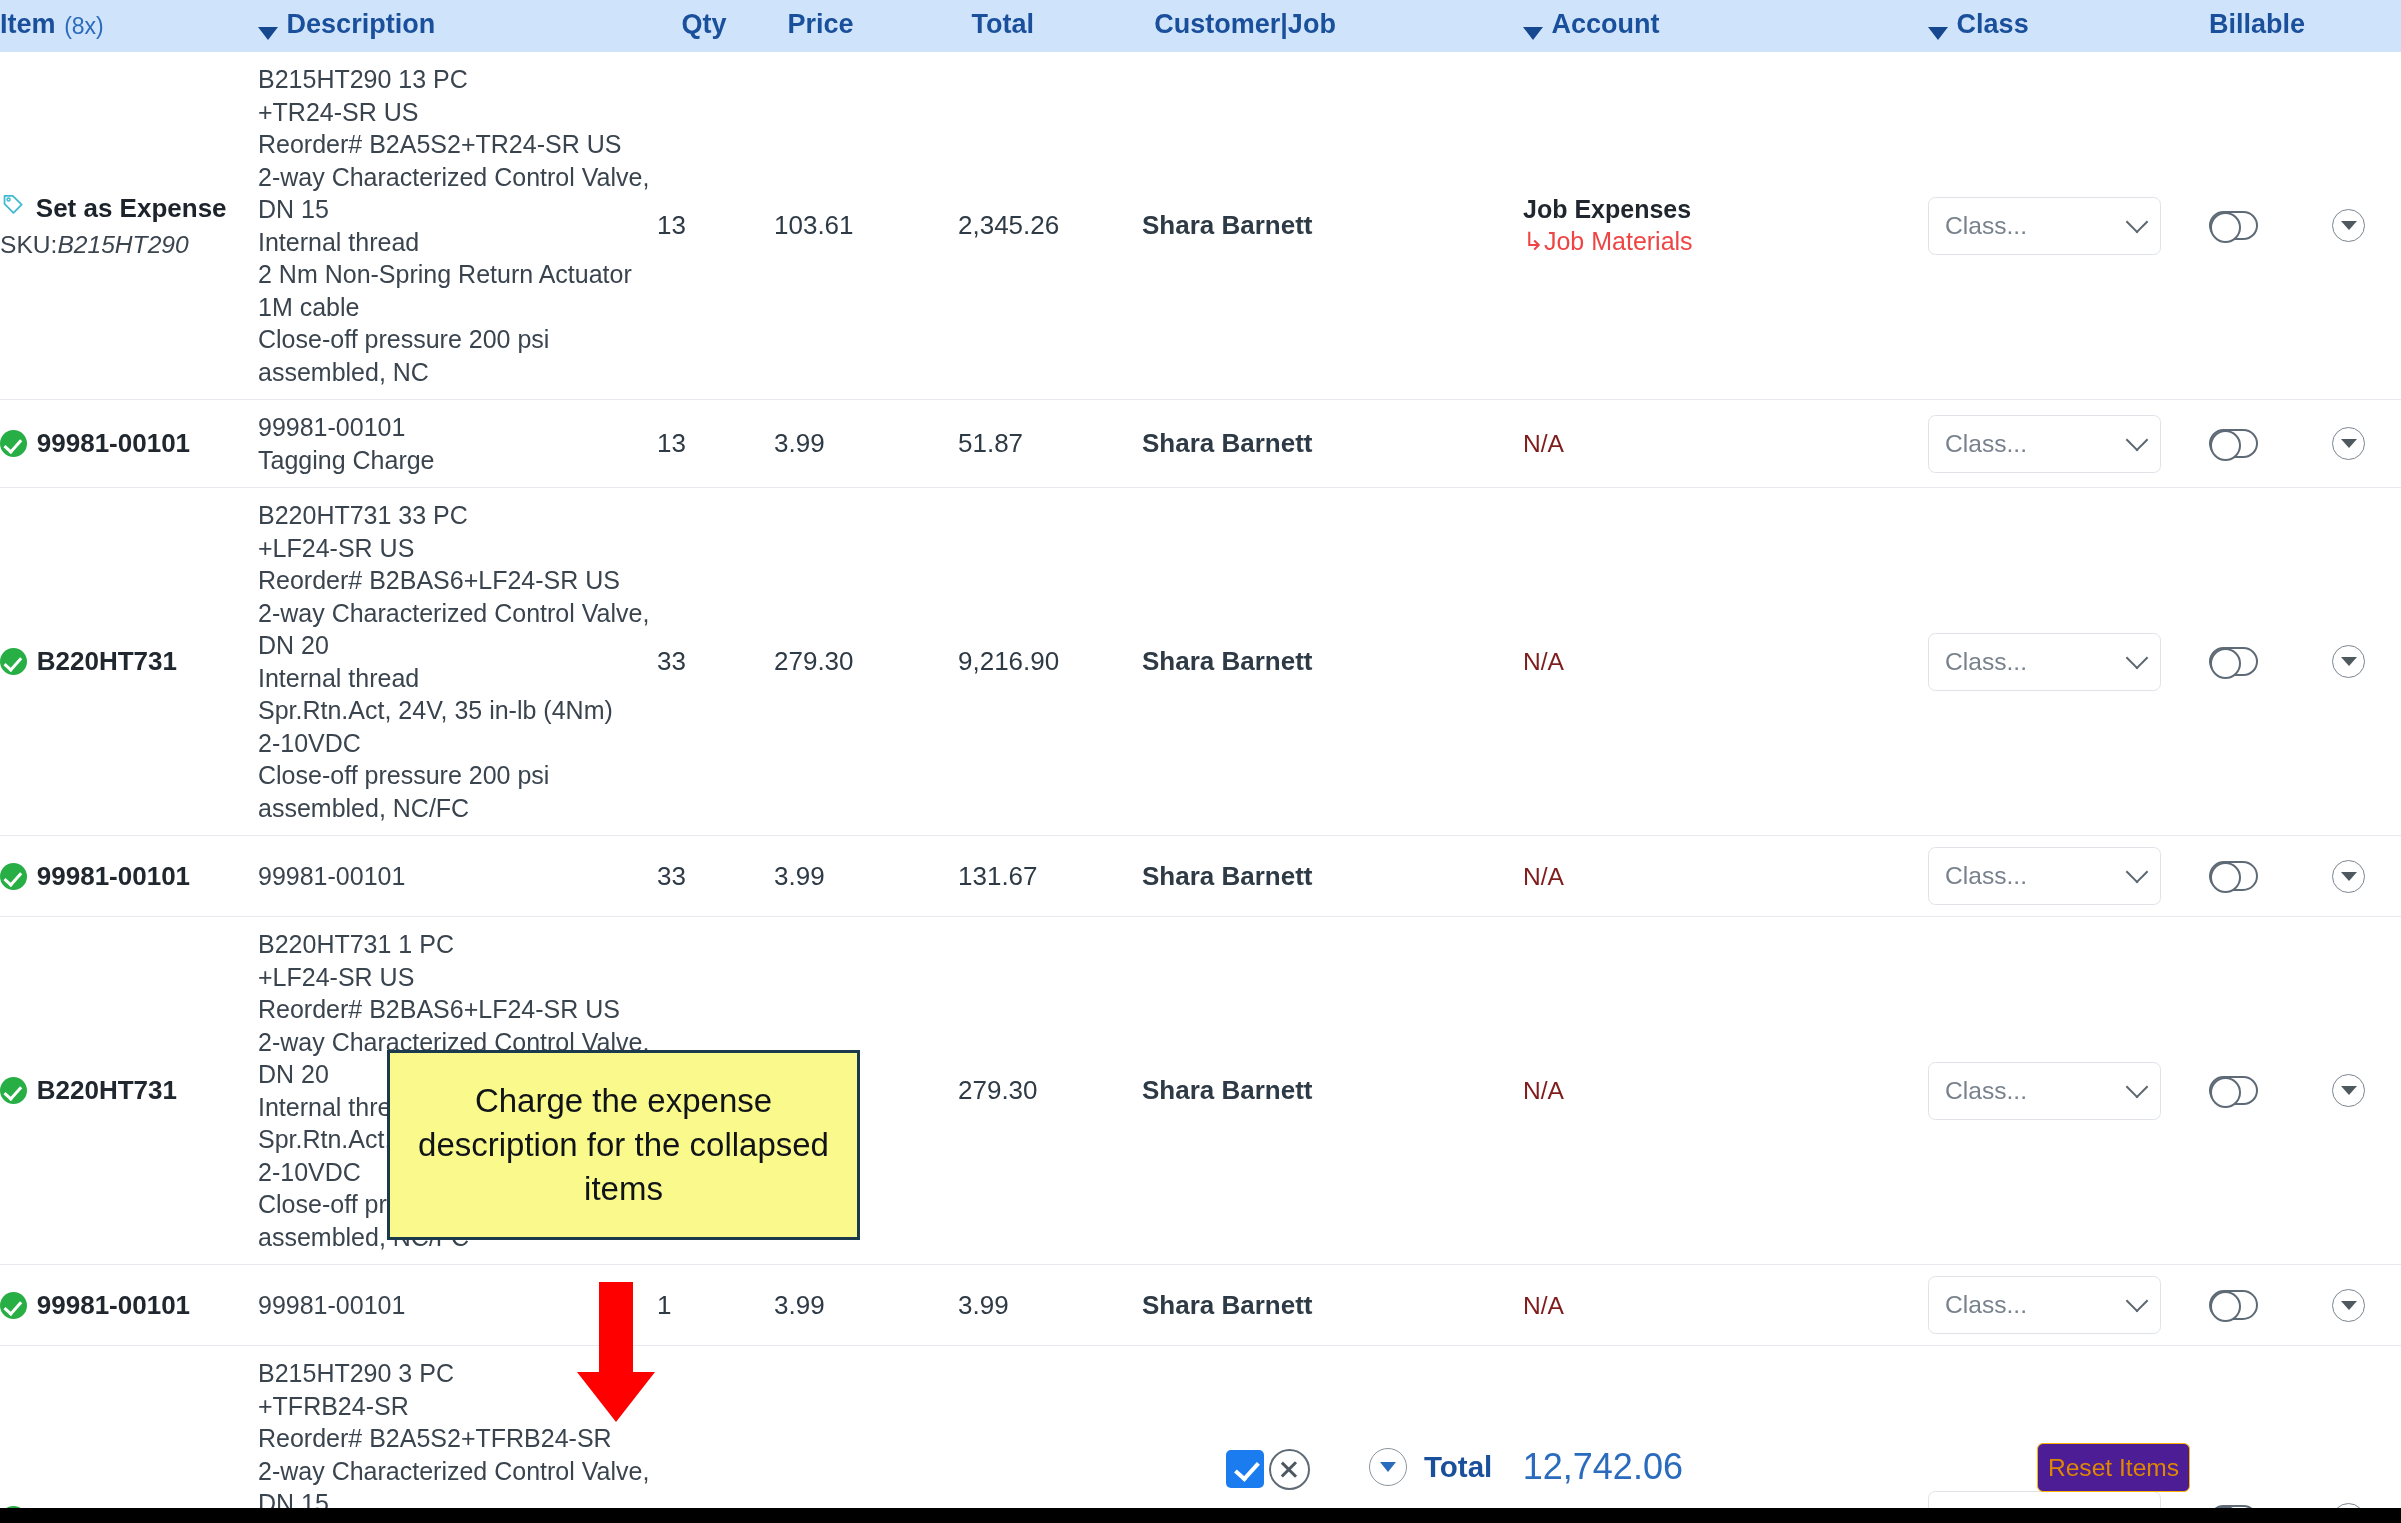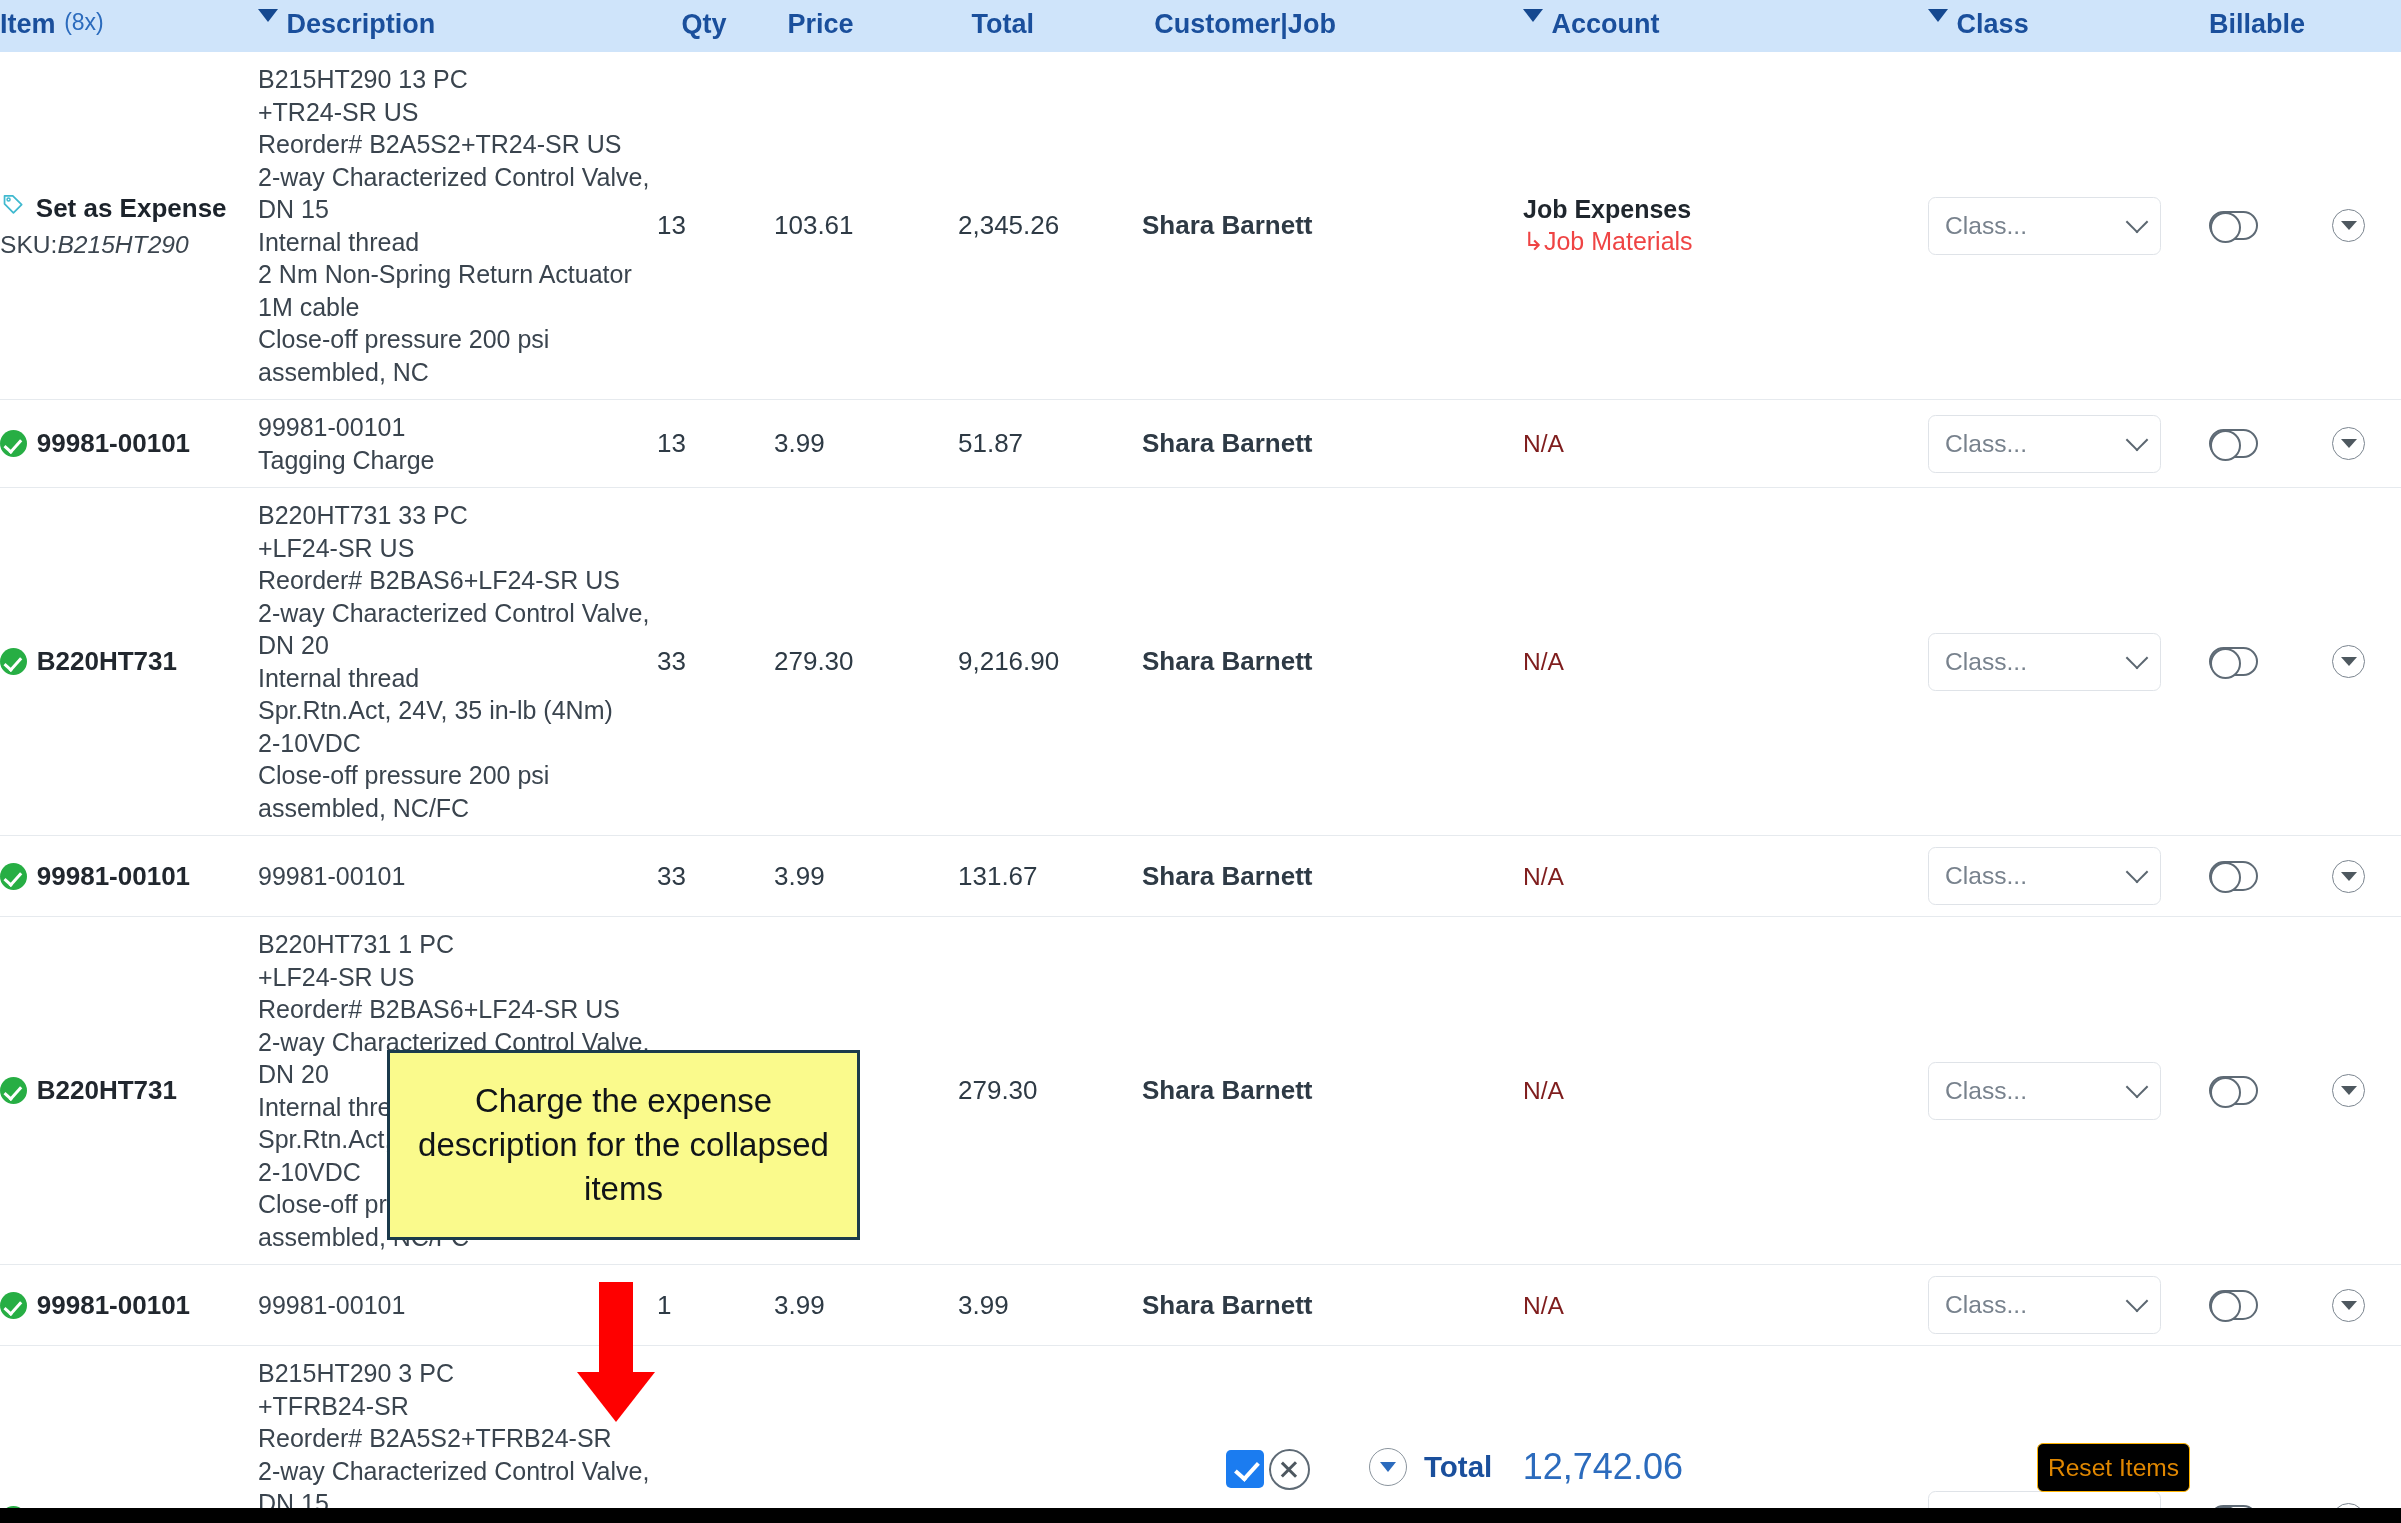--- a/index.html
+++ b/index.html
@@ -27,21 +27,21 @@
     background: #cfe4fa;
     color: #1a4f9c;
     font-size: 27px;
     font-weight: bold;
     text-align: left;
     padding: 8.6px 0 11px 0;
     vertical-align: middle;
     height: 52px;
     white-space: nowrap;
   }
-  .hdr-inner { display: flex; align-items: flex-start; gap: 8.6px; }
+  .hdr-inner { display: flex; align-items: flex-end; gap: 8.6px; }
   .hdr-count { font-weight: normal; font-size: 23px; color: #2b6bbd; }
   .caret-down {
     display: inline-block;
     width: 0; height: 0;
     border-left: 10.4px solid transparent;
     border-right: 10.4px solid transparent;
     border-top: 13px solid #15488f;
   }
 
   
@@ -216,21 +216,21 @@
     border-top: 10.4px solid #2b6bbd;
   }
   .total-label { font-size: 29.5px; font-weight: bold; color: #1a4f9c; }
   .total-value { font-size: 36px; color: #2b6bbd; margin-left: 13.5px; }
 
   .reset-btn {
     position: absolute; left: 2037px; top: 1443px;
     width: 153px; height: 49px;
     border: 1.8px solid #ffb400;
     border-radius: 6.1px;
-    background: #000000;
+    background: #4c1d95;
     display: flex; align-items: center; justify-content: center;
   }
   .reset-label { font-size: 24.6px; color: #e08700; white-space: nowrap; }
 
   
   .callout {
     position: absolute;
     left: 387px; top: 1050px;
     width: 473px; height: 190px;
     background: #fafa8c;

